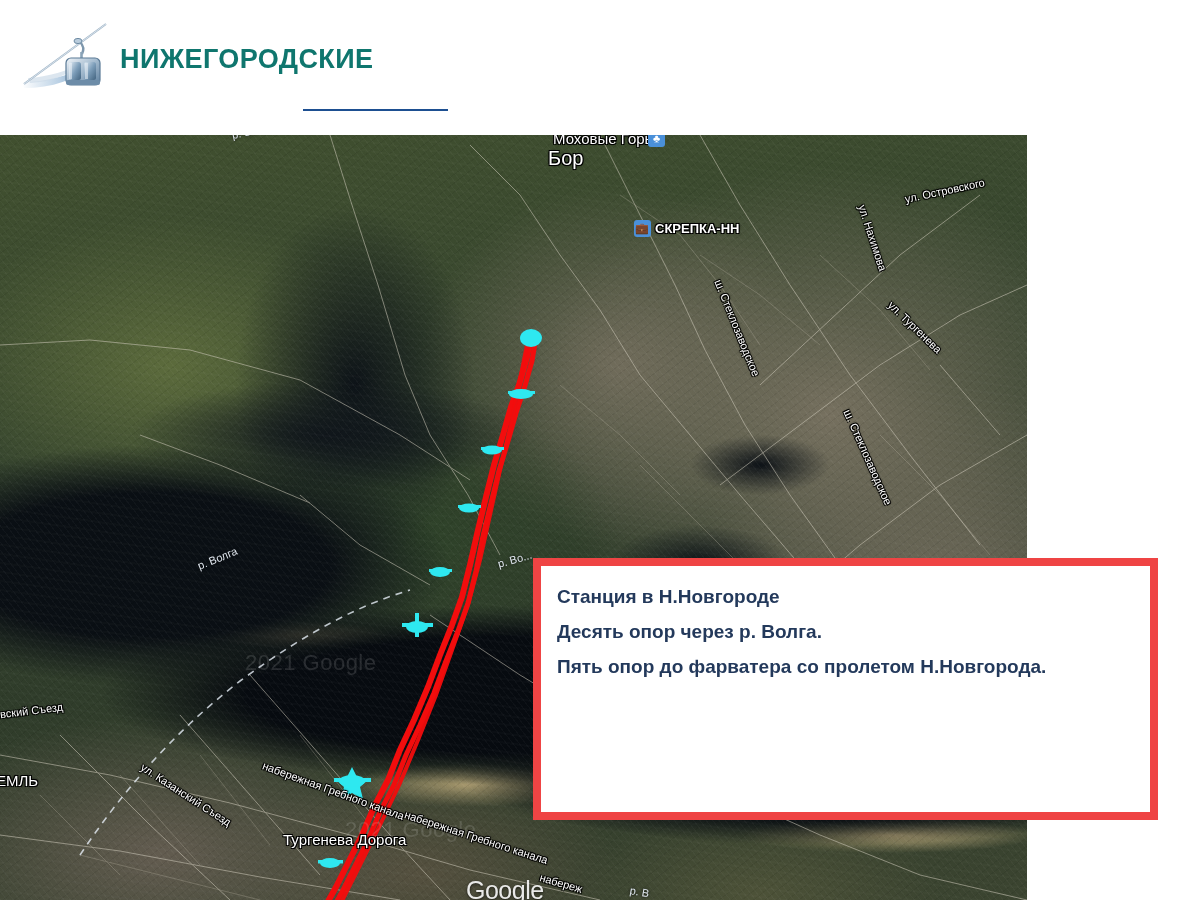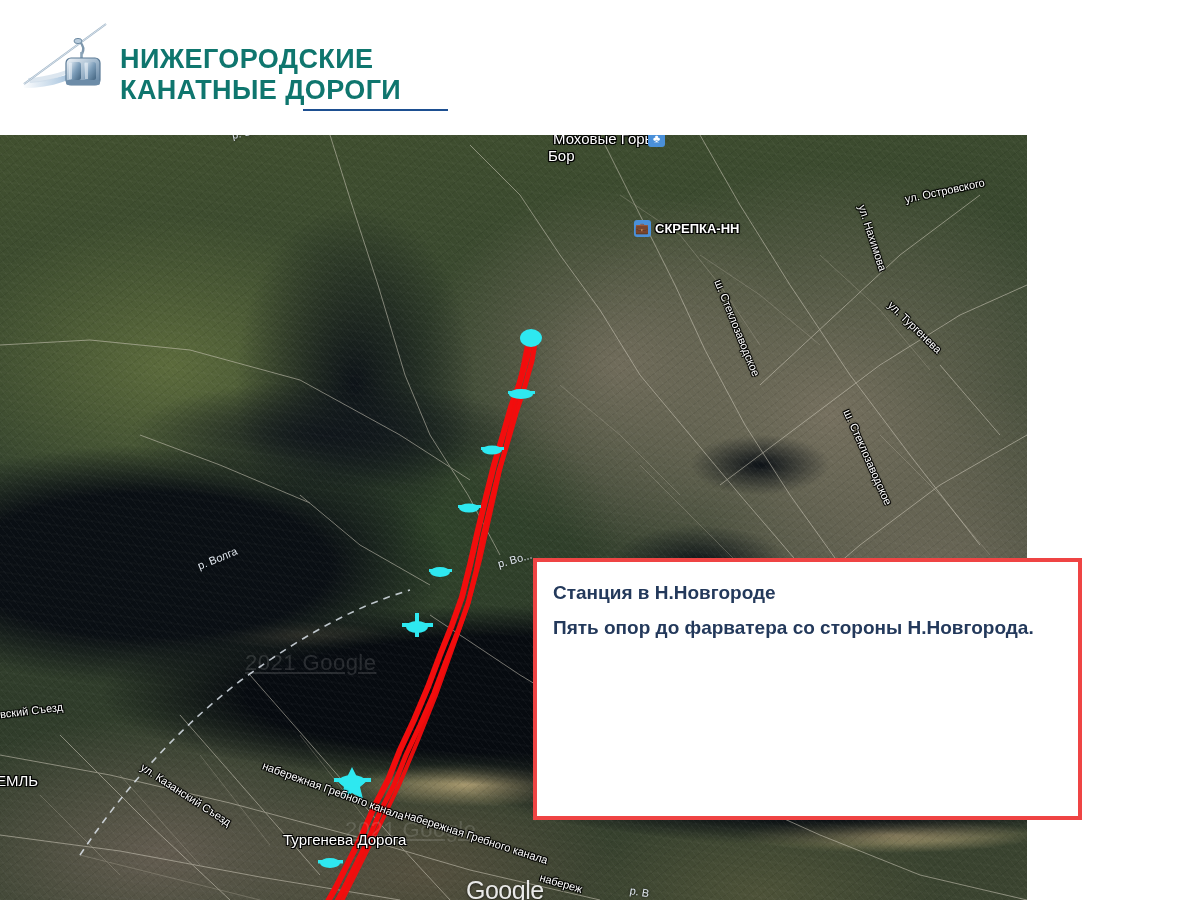--- a/index.html
+++ b/index.html
@@ -92,48 +92,48 @@
     position:absolute;
     color:#ffffff;
     font-family:"Liberation Sans",sans-serif;
     white-space:nowrap;
     text-shadow:
       -1px -1px 0 #000, 1px -1px 0 #000,
       -1px  1px 0 #000, 1px  1px 0 #000,
        0 0 3px rgba(0,0,0,.9);
     pointer-events:none;
   }
-  .mlabel.city{font-size:15px;font-weight:normal;}
+  .mlabel.city{font-size:20px;font-weight:normal;}
   .mlabel.town{font-size:15px;}
   .mlabel.street{font-size:11px;}
   .mlabel.river{font-size:11px;color:#dfe6ee;text-shadow:0 0 3px rgba(0,0,0,.85);}
   .mlabel.poi{font-size:13px;font-weight:bold;}
 
   .poi-icon{
     position:absolute;width:17px;height:17px;border-radius:3px;
     background:#4a90d9;display:flex;align-items:center;justify-content:center;
     color:#fff;font-size:11px;line-height:17px;
   }
   .google-wm{
     position:absolute;left:466px;top:741px;
     font-family:"Liberation Sans",sans-serif;
     font-size:25px;color:#f2f2f2;letter-spacing:-.5px;
     text-shadow:0 1px 3px rgba(0,0,0,.75);
     opacity:.95;
   }
   .gwm-ghost{
     position:absolute;font-family:"Liberation Sans",sans-serif;
-    font-size:22px;color:rgba(255,255,255,.13);letter-spacing:.5px;text-decoration:underline;
+    font-size:22px;color:rgba(255,255,255,.13);letter-spacing:.5px;
   }
 
   
   .infobox{
-    position:absolute;left:533px;top:558px;width:549px;height:262px;
+    position:absolute;left:533px;top:558px;width:625px;height:262px;
     background:#ffffff;
-    border:4px solid #ef4444;
+    border:8px solid #ef4444;
     box-sizing:border-box;
     padding:18px 12px 10px 16px;
   }
   .infobox p{
     margin:0 0 9px 0;
     color:#23395b;
     font-family:"Liberation Sans",sans-serif;
     font-weight:bold;
     font-size:19px;
     line-height:26px;
@@ -179,21 +179,20 @@
       <rect x="48" y="38" width="34" height="27" rx="5" fill="url(#cabin)" stroke="#5a7a96" stroke-width="1.2"></rect>
       <rect x="52" y="42" width="11" height="18" rx="2.5" fill="url(#glass)"></rect>
       <rect x="66" y="42" width="12" height="18" rx="2.5" fill="url(#glass)"></rect>
       <rect x="48" y="60" width="34" height="5" rx="2" fill="#6d8ca8"></rect>
       <rect x="51" y="43" width="3" height="16" fill="#eef4f9" opacity=".55"></rect>
       <rect x="67" y="43" width="3" height="16" fill="#eef4f9" opacity=".55"></rect>
     </svg>
 
     <div class="logo-text">
       <span class="logo-line1">НИЖЕГОРОДСКИЕ</span>
-      <span class="logo-line2">КАНАТНЫЕ ДОРОГИ</span>
     </div>
     <div class="logo-underline"></div>
   </div>
 </div>
 
 <div class="map">
   <div class="map-layer terrain"></div>
   <div class="map-layer terrain-noise"></div>
 
   <svg class="map-svg" width="1027" height="765" viewBox="0 0 1027 765">
@@ -323,14 +322,15 @@
   <div class="mlabel river" style="left:232px;top:-6px;transform:rotate(-12deg);transform-origin:left center;">р. Везлома</div>
   <div class="mlabel river" style="left:198px;top:425px;transform:rotate(-22deg);transform-origin:left center;">р. Волга</div>
   <div class="mlabel river" style="left:498px;top:423px;transform:rotate(-16deg);transform-origin:left center;">р. Во...</div>
   <div class="mlabel river" style="left:630px;top:749px;transform:rotate(10deg);transform-origin:left center;">р. В</div>
 
   <div class="google-wm">Google</div>
 </div>
 
 <div class="infobox">
   <p>Станция в Н.Новгороде</p>
-  <p>Пять опор до фарватера со стороны Н.Новгорода.</p>
+  <p>Десять опор через р. Волга.</p>
+  <p>Пять опор до фарватера со пролетом Н.Новгорода.</p>
 </div>
 
 </body></html>

